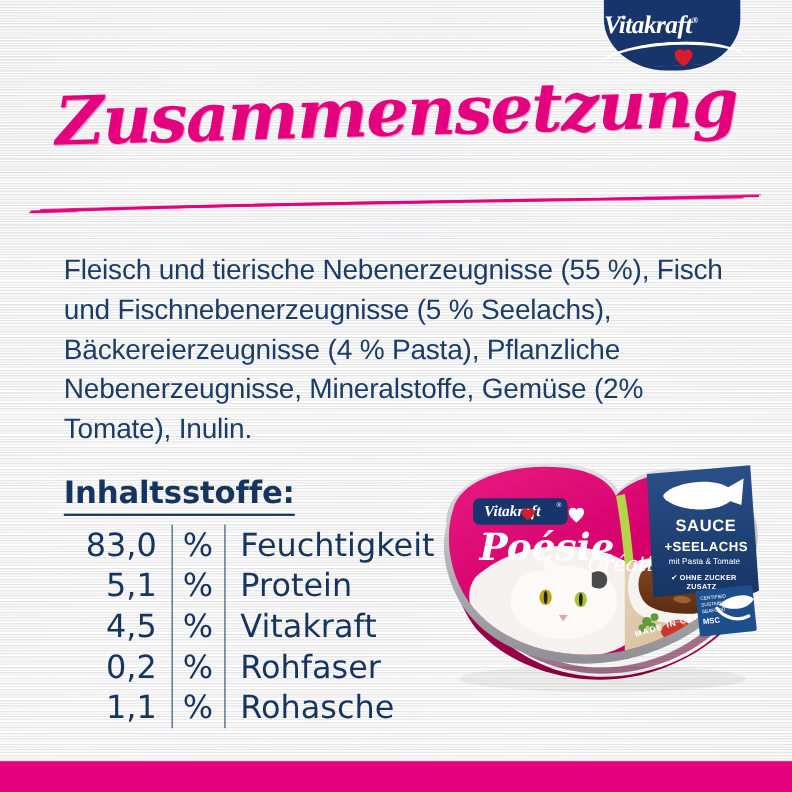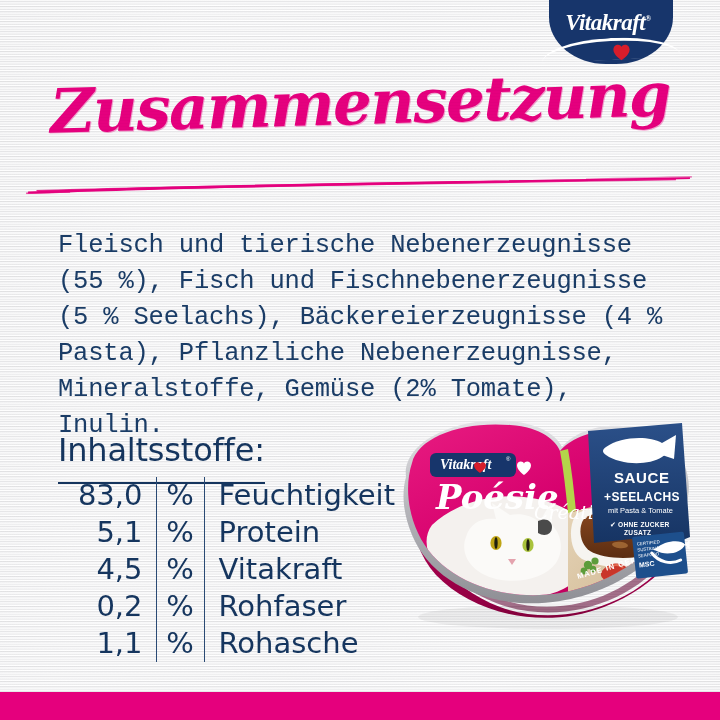--- a/index.html
+++ b/index.html
@@ -48,21 +48,21 @@
   }
   .logo-shield{
     position:absolute; inset:0;
     background:#17356b;
     border-bottom-left-radius:46% 60%;
     border-bottom-right-radius:46% 60%;
     overflow:hidden;
   }
   .logo-word{
     position:absolute; left:0; right:6px; top:25px;
-    text-align:center;
+    text-align:left;
     color:#ffffff;
     font-family:"Liberation Serif", serif;
     font-style:italic; font-weight:bold;
     font-size:23px; letter-spacing:-0.5px;
     line-height:1;
     white-space:nowrap;
   }
   .logo-word sup{ font-size:8px; vertical-align:super; font-style:normal;}
   .logo-swoosh{
     position:absolute; left:-8px; right:-8px; bottom:4px; height:22px;
@@ -96,36 +96,36 @@
     position:absolute; left:26px; top:178px;
     width:666px; height:13px;
     transform:rotate(-0.55deg);
   }
 
   
   .ingredients{
     position:absolute; left:58px; top:228px;
     width:620px;
     color:#1a3c66;
-    font-family:Liberation Mono, monospace;
+    font-family:Liberation Sans, sans-serif;
     font-size:25.5px;
     line-height:36px;
     letter-spacing:-0.2px;
     z-index:4;
   }
 
   
   .sub-head{
     position:absolute; left:58px; top:431px;
     color:#15355e;
     font-family:"DejaVu Sans", sans-serif;
-    font-weight:normal;
-    font-size:32px;
+    font-weight:bold;
+    font-size:28px;
     letter-spacing:-0.2px;
-    padding-bottom:13px;
+    padding-bottom:3px;
     border-bottom:2.5px solid #15355e;
     display:inline-block;
     z-index:4;
   }
 
   
   .nutri{
     position:absolute; left:58px; top:477px;
     z-index:4;
     border-collapse:collapse;

